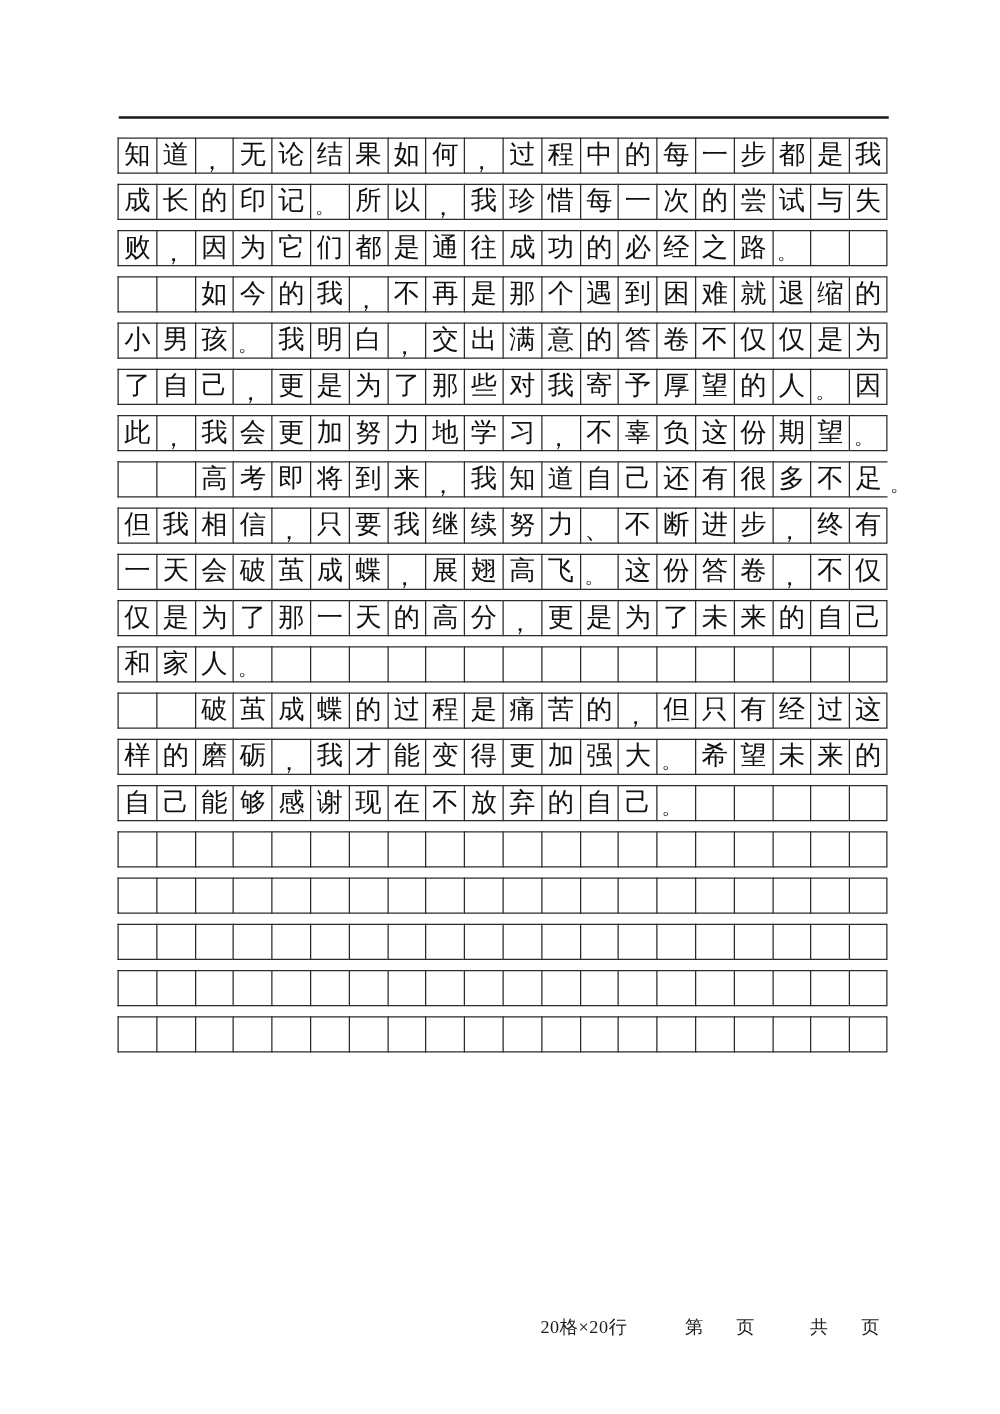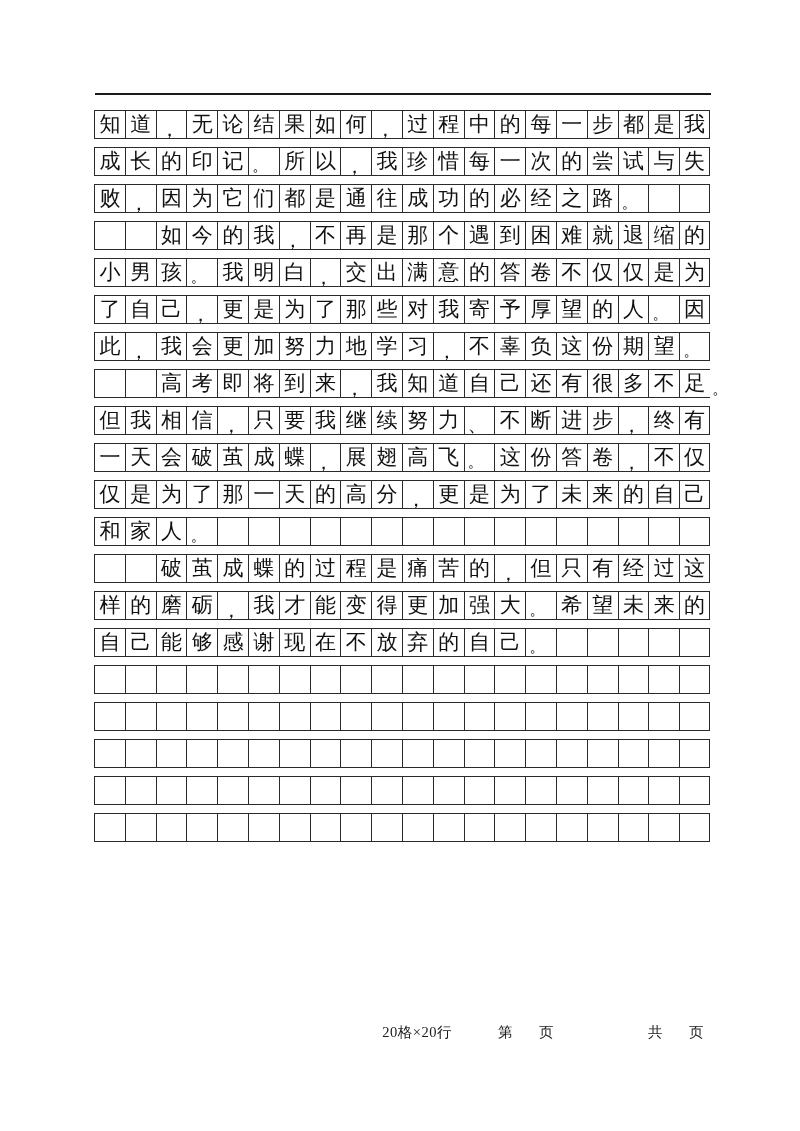--- a/index.html
+++ b/index.html
@@ -82,32 +82,32 @@
     right:-16px;
     bottom:1px;
     font-size:16px;
     color:#111;
     line-height:1;
     font-family:"Liberation Serif","DejaVu Serif",serif;
   }
   
   #footer{
     position:absolute;
-    left:0;top:1023px;width:796px;
+    left:0;top:1052px;width:796px;
     display:flex;
     justify-content:flex-end;
     padding-right:92px;
     box-sizing:border-box;
     font-size:14.5px;
     color:#1a1a1a;
     letter-spacing:0.5px;
   }
   #footer .fgroup{display:flex;align-items:baseline;}
   #footer .f-spec{margin-right:46px;}
-  #footer .f-page{margin-right:94px;}
+  #footer .f-page{margin-right:44px;}
   #footer .f-gap{display:inline-block;width:26px;}
 </style>
 </head>
 <body>
 
 <div id="page">
 
   <div id="top-rule"></div>
 
   <div id="grid">

